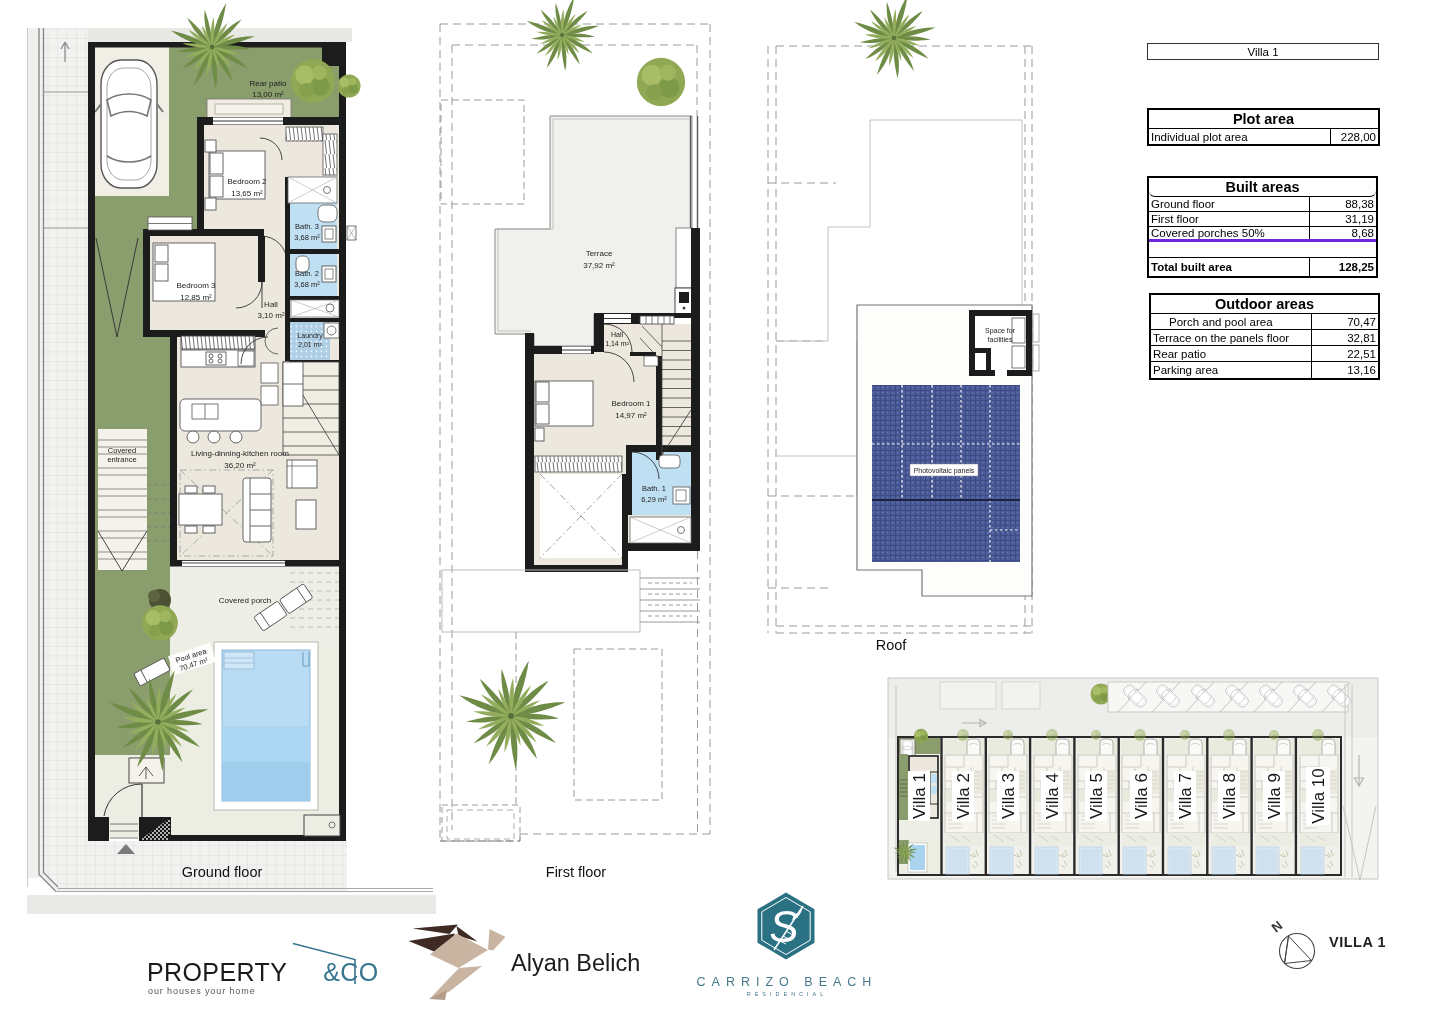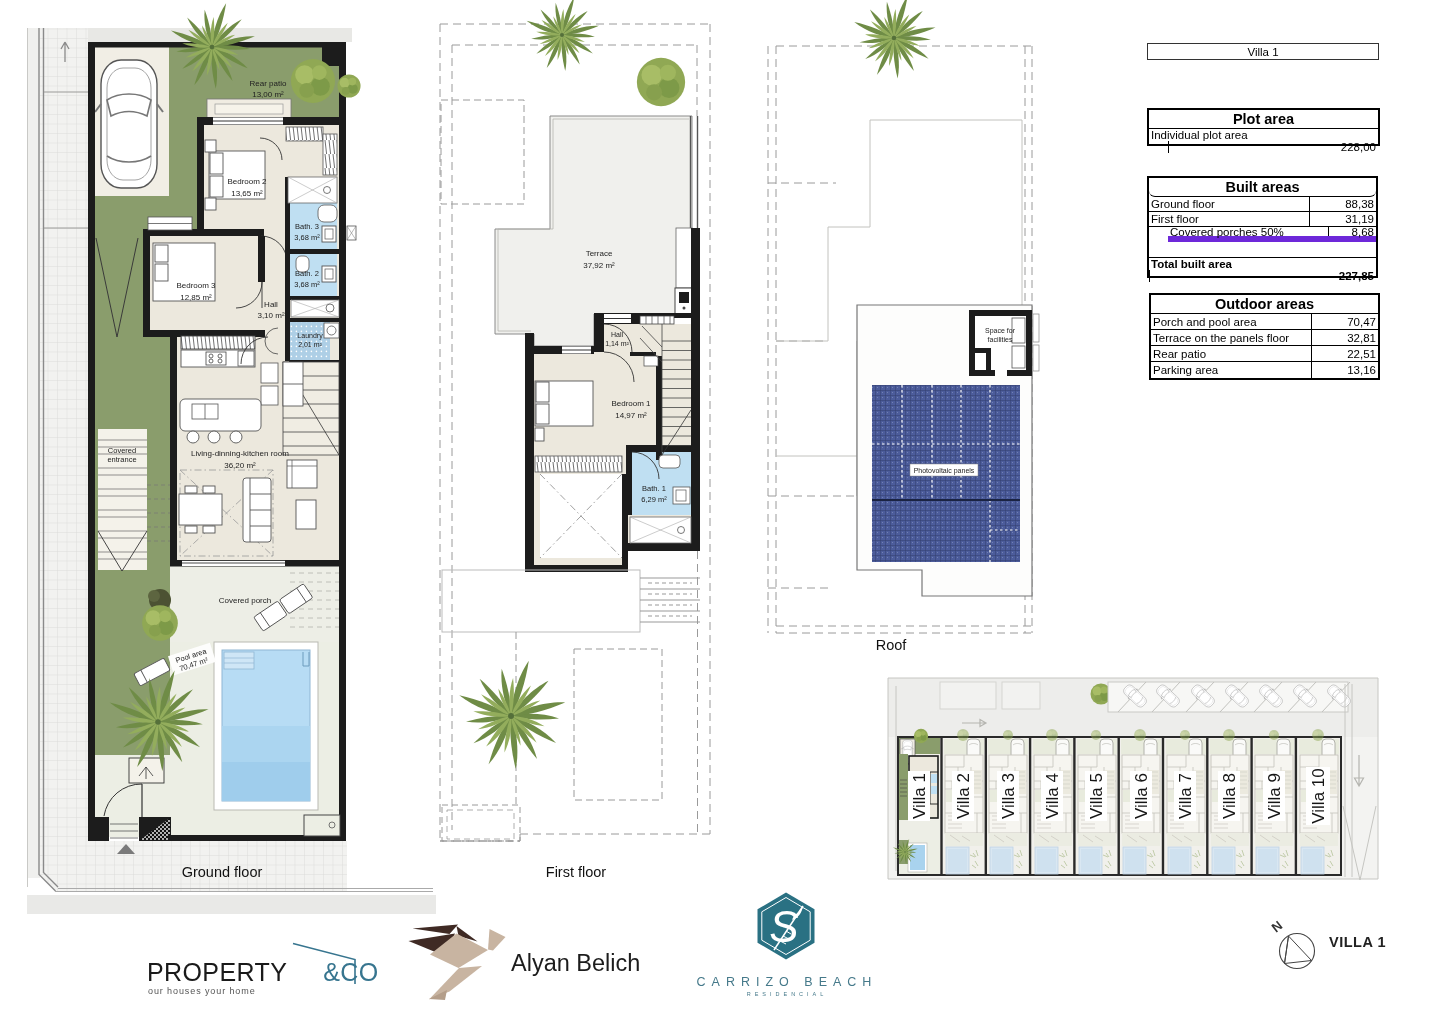--- a/index.html
+++ b/index.html
@@ -773,51 +773,51 @@
 <path d="M1288.5 936 L1284.5 963.5" stroke-width="1"></path>
 </g>
 <text x="1276" y="933" font-size="13" fill="#333" transform="rotate(-38 1276 933)" font-weight="bold">N</text>
 </g>
 </svg>
 
 <div class="abs" style="left:1147px;top:43px;width:232px;height:17px;border:1.2px solid #333;font-size:11.5px;display:flex;align-items:center;justify-content:center;">Villa 1</div>
 
 <div class="abs" style="left:1147px;top:108px;width:233px;border:2.2px solid #000;">
   <div style="height:19px;border-bottom:1.6px solid #000;font-size:14.5px;font-weight:bold;display:flex;align-items:center;justify-content:center;">Plot area</div>
-  <div style="height:15px;display:flex;font-size:11.5px;flex-direction:column;">
+  <div style="height:15px;display:flex;font-size:11.5px;">
     <div style="width:162px;padding-left:2px;display:flex;align-items:center;">Individual plot area</div>
     <div style="flex:1;border-left:1.4px solid #000;display:flex;align-items:center;justify-content:flex-end;padding-right:2px;margin-left:19px;">228,00</div>
   </div>
 </div>
 
 <div class="abs" style="left:1147px;top:176px;width:231px;border:2.2px solid #000;">
   <div style="height:19px;border-bottom:1.6px solid #000;font-size:14.5px;font-weight:bold;display:flex;align-items:center;justify-content:center;border-radius:6px;">Built areas</div>
   <div style="height:15px;display:flex;font-size:11.5px;border-bottom:1px solid #000;">
     <div style="width:160px;padding-left:2px;display:flex;align-items:center;">Ground floor</div>
     <div style="flex:1;border-left:1.2px solid #000;display:flex;align-items:center;justify-content:flex-end;padding-right:2px;">88,38</div>
   </div>
   <div style="height:15px;display:flex;font-size:11.5px;border-bottom:1px solid #000;">
     <div style="width:160px;padding-left:2px;display:flex;align-items:center;">First floor</div>
     <div style="flex:1;border-left:1.2px solid #000;display:flex;align-items:center;justify-content:flex-end;padding-right:2px;">31,19</div>
   </div>
-  <div style="height:15px;display:flex;font-size:11.5px;border-bottom:6px solid #6d28d9;margin-left:19px;">
+  <div style="height:15px;display:flex;font-size:11.5px;border-bottom:3px solid #6d28d9;">
     <div style="width:160px;padding-left:2px;display:flex;align-items:center;">Covered porches 50%</div>
     <div style="flex:1;border-left:1.2px solid #000;display:flex;align-items:center;justify-content:flex-end;padding-right:2px;">8,68</div>
   </div>
   <div style="height:16px;border-bottom:1px solid #000;"></div>
-  <div style="height:18px;display:flex;font-size:11.5px;font-weight:bold;flex-direction:column;">
+  <div style="height:18px;display:flex;font-size:11.5px;font-weight:bold;">
     <div style="width:160px;padding-left:2px;display:flex;align-items:center;">Total built area</div>
-    <div style="flex:1;border-left:1.2px solid #000;display:flex;align-items:center;justify-content:flex-end;padding-right:2px;">227,85</div>
+    <div style="flex:1;border-left:1.2px solid #000;display:flex;align-items:center;justify-content:flex-end;padding-right:2px;">128,25</div>
   </div>
 </div>
 
 <div class="abs" style="left:1149px;top:293px;width:231px;border:2.2px solid #000;">
   <div style="height:19px;border-bottom:1.6px solid #000;font-size:14.5px;font-weight:bold;display:flex;align-items:center;justify-content:center;">Outdoor areas</div>
   <div style="height:16px;display:flex;font-size:11.5px;border-bottom:1px solid #000;">
-    <div style="width:160px;padding-left:2px;display:flex;align-items:center;">Porch and pool area</div>
+    <div style="width:160px;padding-left:18px;display:flex;align-items:center;">Porch and pool area</div>
     <div style="flex:1;border-left:1.2px solid #000;display:flex;align-items:center;justify-content:flex-end;padding-right:2px;">70,47</div>
   </div>
   <div style="height:16px;display:flex;font-size:11.5px;border-bottom:1px solid #000;">
     <div style="width:160px;padding-left:2px;display:flex;align-items:center;">Terrace on the panels floor</div>
     <div style="flex:1;border-left:1.2px solid #000;display:flex;align-items:center;justify-content:flex-end;padding-right:2px;">32,81</div>
   </div>
   <div style="height:16px;display:flex;font-size:11.5px;border-bottom:1px solid #000;">
     <div style="width:160px;padding-left:2px;display:flex;align-items:center;">Rear patio</div>
     <div style="flex:1;border-left:1.2px solid #000;display:flex;align-items:center;justify-content:flex-end;padding-right:2px;">22,51</div>
   </div>

